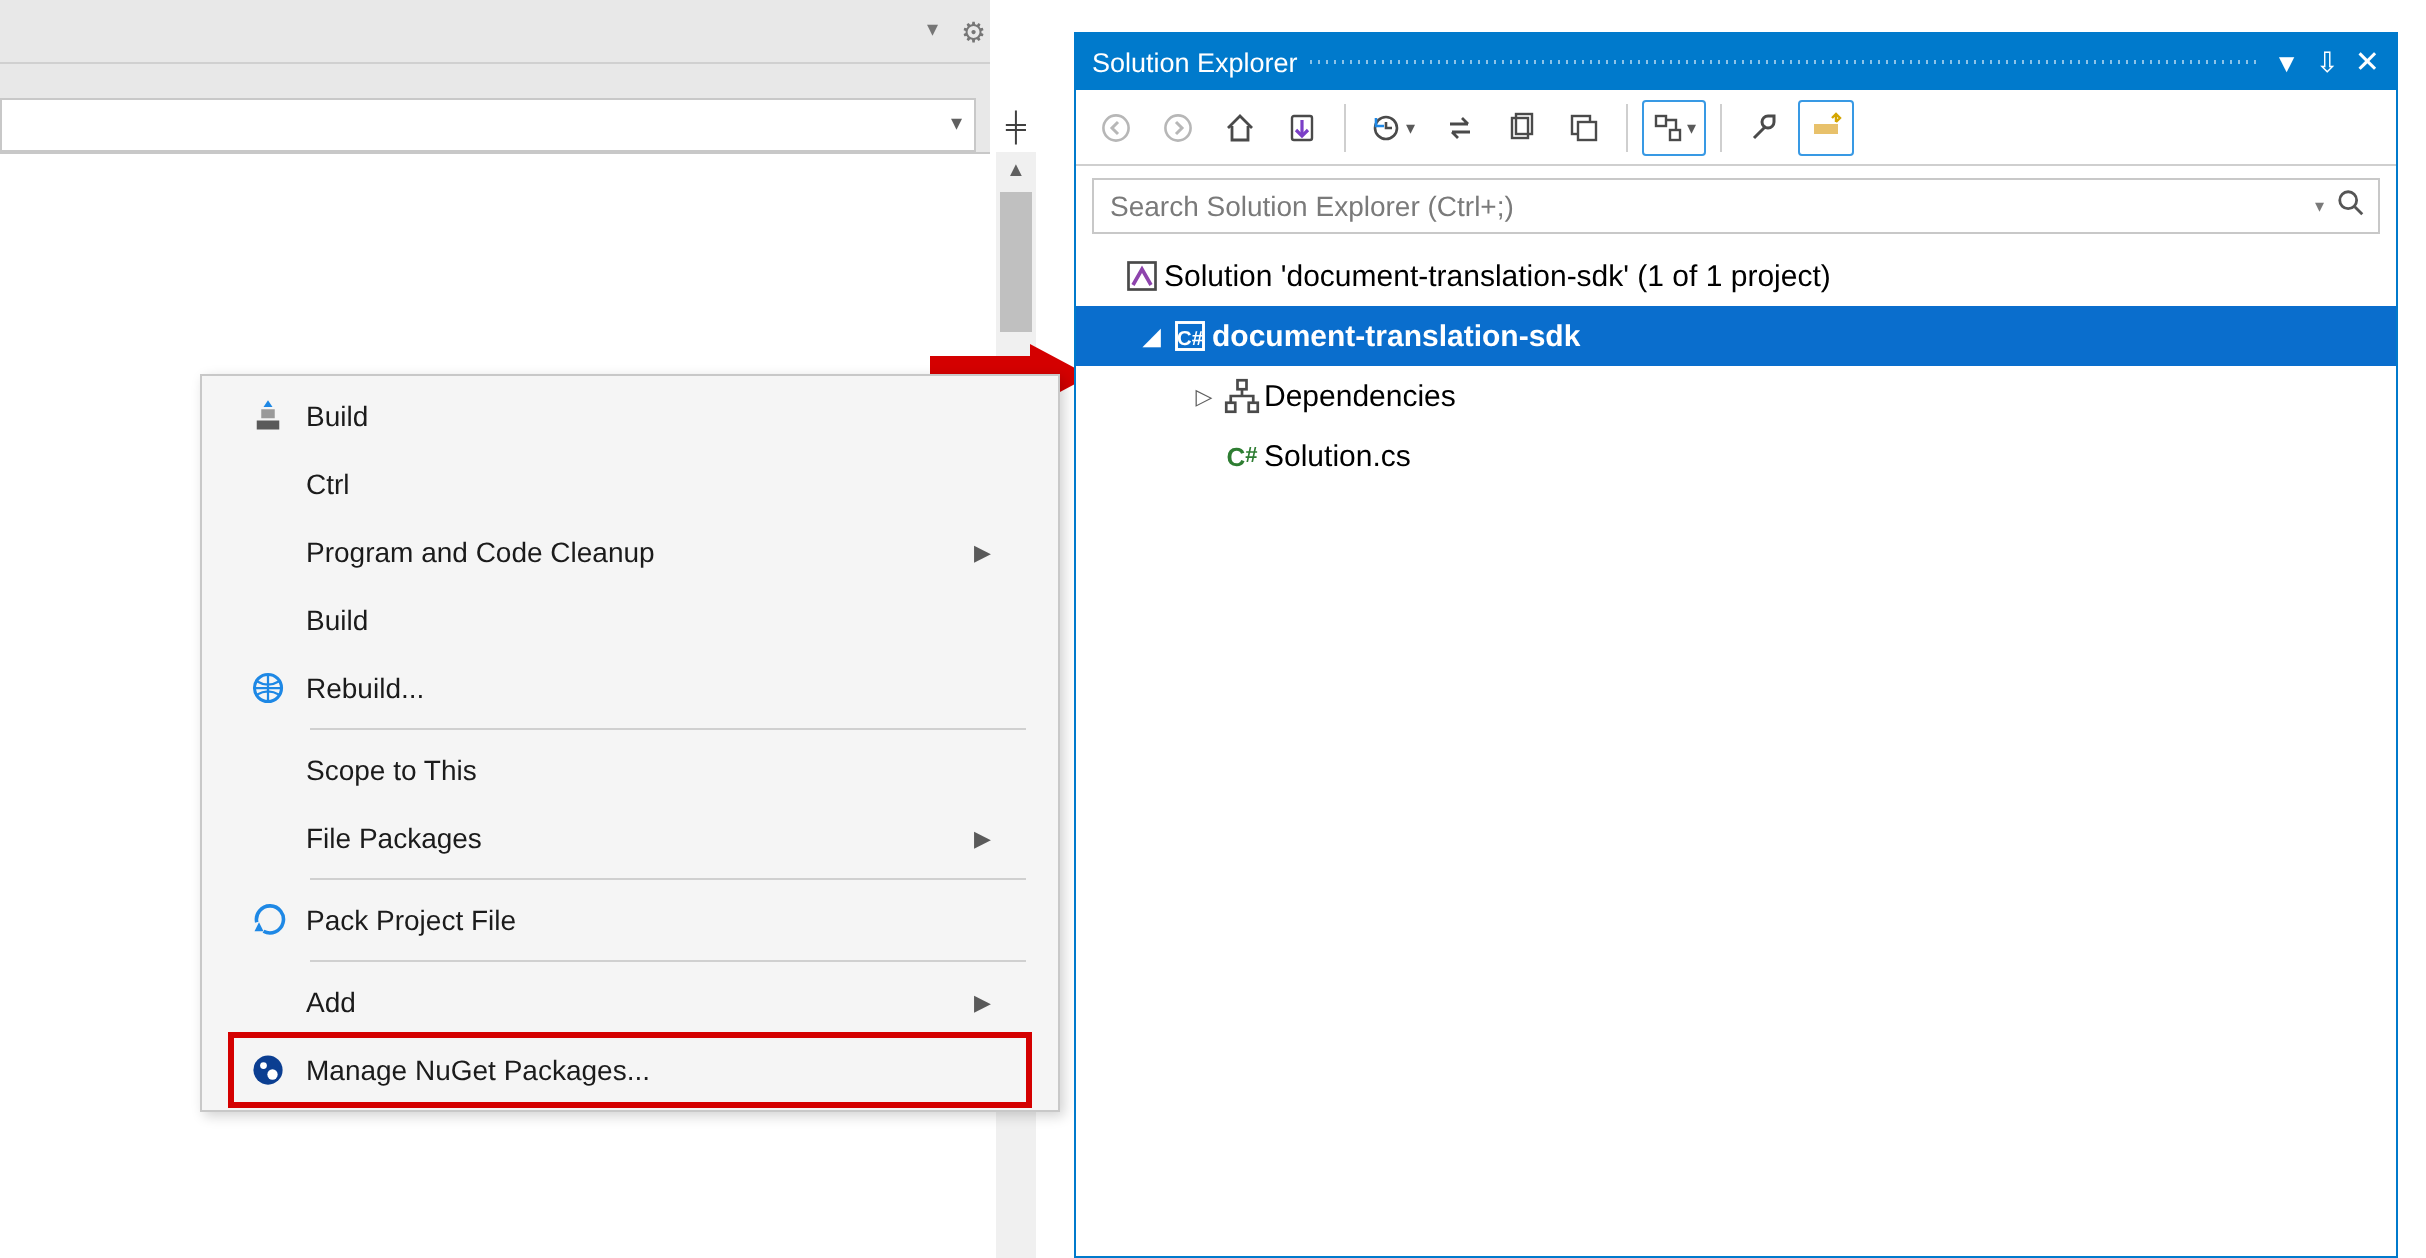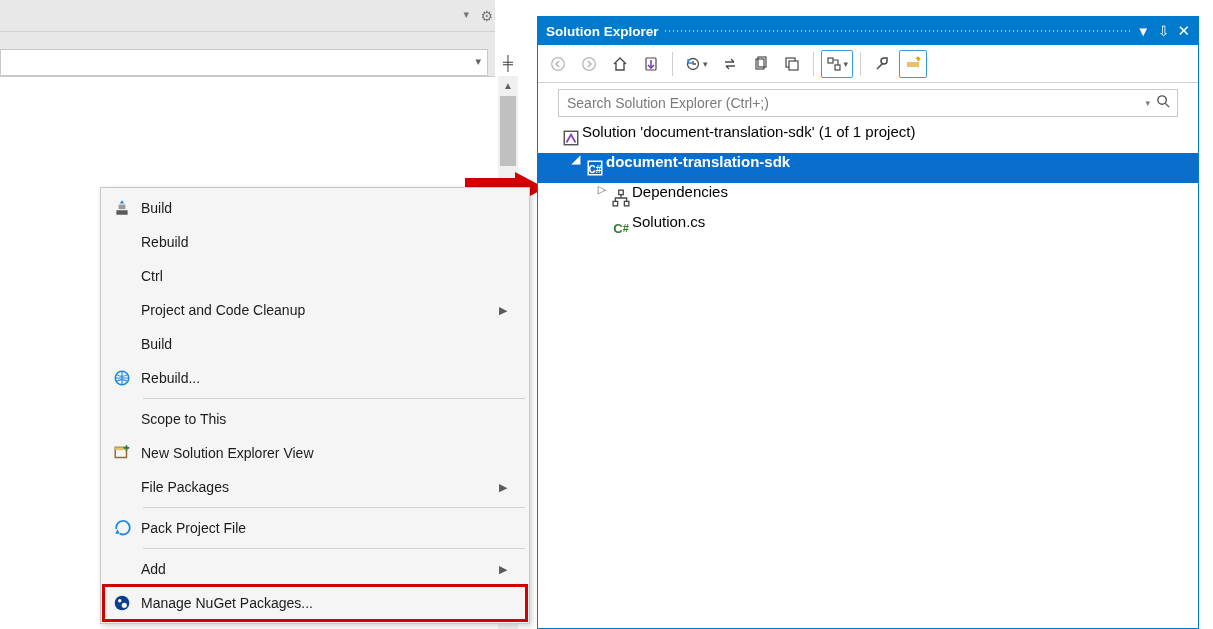--- a/index.html
+++ b/index.html
@@ -81,21 +81,21 @@
   }
 
   
   .context-menu {
     position: absolute;
     left: 100px; top: 187px;
     width: 430px;
     background: #f5f5f5;
     border: 1px solid #c8c8c8;
     box-shadow: 2px 2px 6px rgba(0,0,0,.18);
-    padding: 3px 2px;
+    padding: 3px 14px;
   }
   .menu-row {
     display: flex;
     align-items: center;
     height: 34px;
     position: relative;
     padding-right: 18px;
   }
   .menu-icon {
     width: 38px; height: 34px;
@@ -135,21 +135,21 @@
   }
   .se-title {
     height: 28px;
     background: #007acc;
     color: #fff;
     display:flex; align-items:center;
     font-size: 13.5px;
     padding-left: 8px;
     position: relative;
   }
-  .se-title-text { white-space:nowrap;font-weight:bold; }
+  .se-title-text { white-space:nowrap; }
   .se-title-dots {
     flex:1;
     height: 10px;
     margin: 0 6px;
     background: repeating-linear-gradient(90deg,
        rgba(255,255,255,.55) 0 1px, transparent 1px 4px);
     background-position: 0 4px;
     background-size: 4px 2px;
     background-repeat: repeat-x;
   }
@@ -171,39 +171,39 @@
     border:1px solid transparent;
     border-radius:2px;
     font-size:15px;
   }
   .tbtn.blue-border { border-color: #3899e4; }
   .tbtn.disabled { color:#b7b7b7; }
   .tbar-sep { width:1px; height:24px; background:#cfcfcf; margin:0 4px; }
   .tcar { font-size:9px; color:#5a5a5a; margin-left:2px; }
 
   .se-search {
-    margin: 6px 20px;
+    margin: 6px 8px;
     height: 28px;
     border: 1px solid #c8c8c8;
     display:flex; align-items:center;
     padding: 0 6px;
     color:#7a7a7a;
     font-size:14px;
   }
   .se-search input {
     flex:1; border:0; outline:0; font-size:14px; color:#333;
     background:transparent;
   }
   .se-search input::placeholder { color:#7a7a7a; }
   .se-search .caret { font-size:9px; margin:0 6px; }
   .se-search .mag { font-size:14px; color:#555; }
 
   .se-tree { flex:1; overflow:auto; font-size:15px; }
   .tree-row {
-    display:flex; 
+    display:flex; align-items:center;
     height: 30px;
     padding-left: 6px;
   }
   .tree-row .expando {
     width: 16px; text-align:center; font-size:11px; color:#5f5f5f;
   }
   .tree-row .expando.white { color:#fff; }
   .tree-row .ticon {
     width: 22px; display:flex; align-items:center; justify-content:center;
   }
@@ -246,33 +246,29 @@
     <div class="menu-icon">
       <svg viewBox="0 0 16 16">
           <rect x="3" y="10" width="10" height="4" fill="#5a5a5a"></rect>
           <rect x="5" y="5" width="6" height="4" fill="#9a9a9a"></rect>
           <path d="M8 1 L6 4 L10 4 Z" fill="#1e88e5"></path>
         </svg>
     </div>
     <div class="menu-label">Build</div>
   </div>
 
-  <div class="menu-row">
-    <div class="menu-icon"></div>
-    <div class="menu-label">Rebuild</div>
-  </div>
 
   <div class="menu-row">
     <div class="menu-icon"></div>
     <div class="menu-label">Ctrl</div>
   </div>
 
   <div class="menu-row">
     <div class="menu-icon"></div>
-    <div class="menu-label">Project and Code Cleanup</div>
+    <div class="menu-label">Program and Code Cleanup</div>
     <div class="menu-arrow">▶</div>
   </div>
 
   <div class="menu-row">
     <div class="menu-icon"></div>
     <div class="menu-label">Build</div>
   </div>
 
   <div class="menu-row">
     <div class="menu-icon">
@@ -284,30 +280,20 @@
     <div class="menu-label">Rebuild...</div>
   </div>
 
   <div class="menu-sep"></div>
 
   <div class="menu-row">
     <div class="menu-icon"></div>
     <div class="menu-label">Scope to This</div>
   </div>
 
-  <div class="menu-row">
-    <div class="menu-icon">
-      <svg viewBox="0 0 16 16">
-          <rect x="2" y="3" width="10" height="9" fill="none" stroke="#8a6d3b" stroke-width="1.3"></rect>
-          <rect x="2" y="3" width="10" height="2.5" fill="#e8c16b"></rect>
-          <path d="M12 1 L12 6 M9.5 3.5 L14.5 3.5" stroke="#2e7d32" stroke-width="1.5"></path>
-        </svg>
-    </div>
-    <div class="menu-label">New Solution Explorer View</div>
-  </div>
 
   <div class="menu-row">
     <div class="menu-icon"></div>
     <div class="menu-label">File Packages</div>
     <div class="menu-arrow">▶</div>
   </div>
 
   <div class="menu-sep"></div>
 
   <div class="menu-row">

